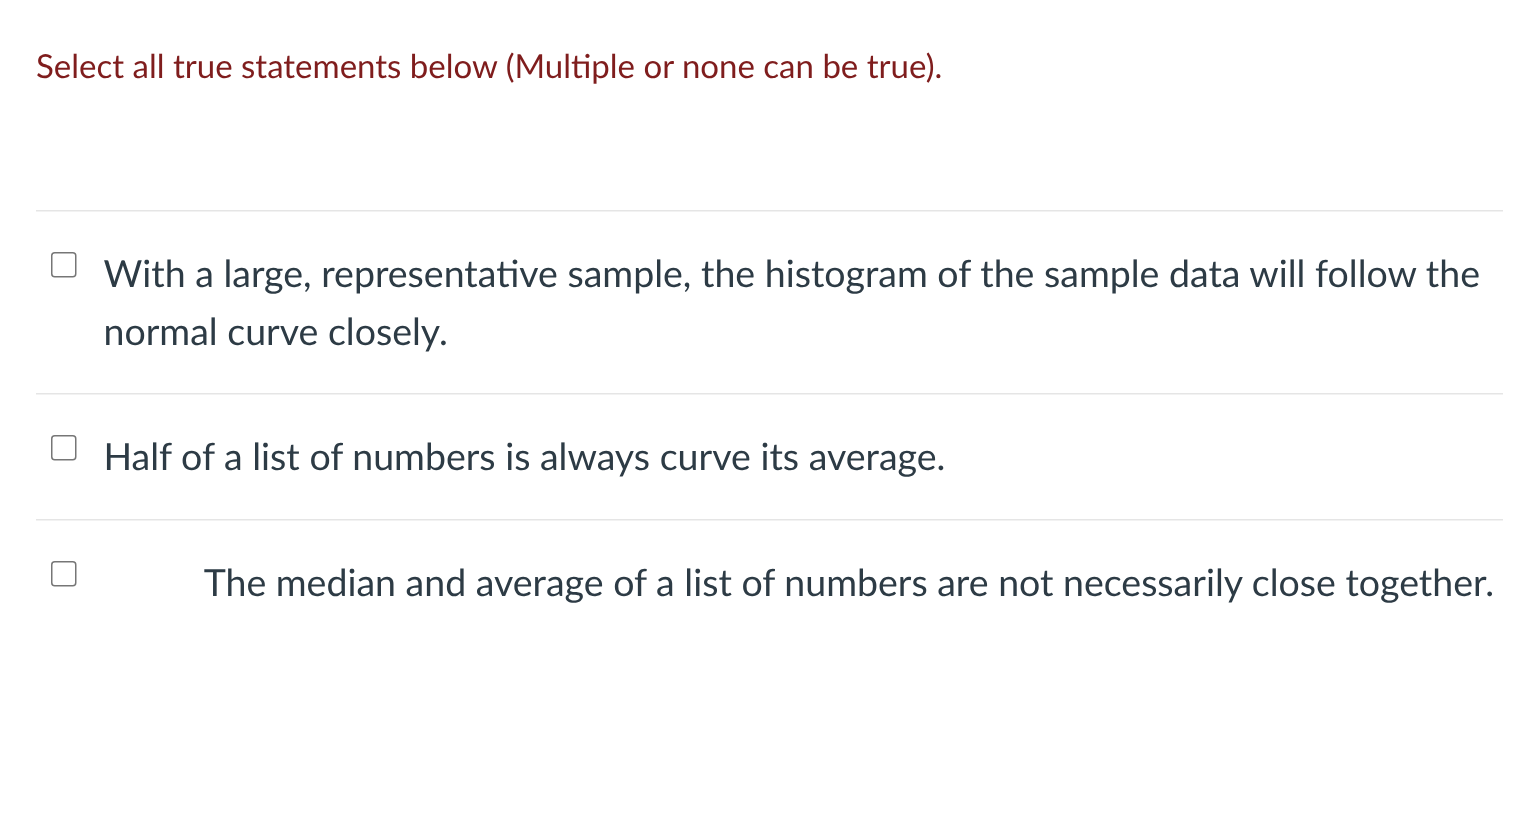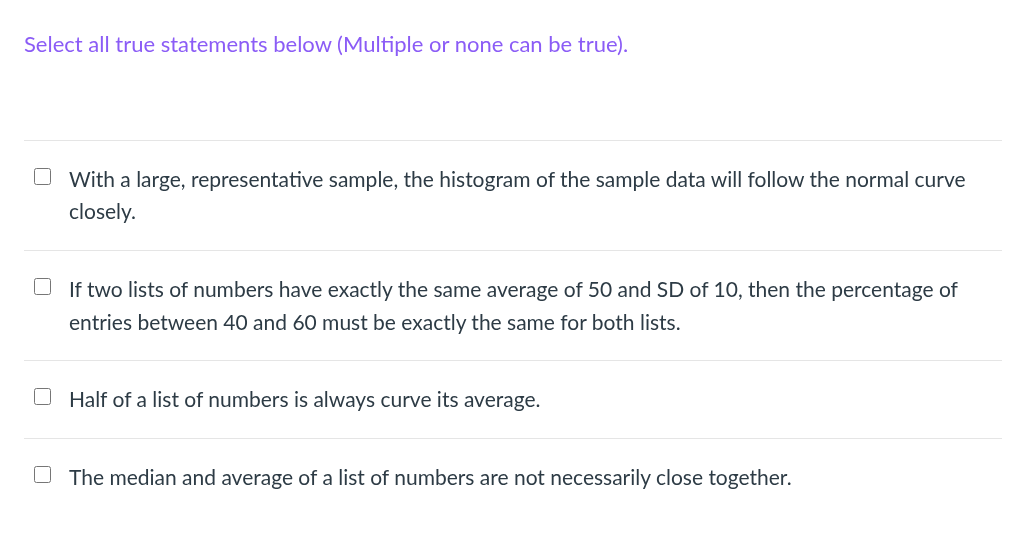--- a/index.html
+++ b/index.html
@@ -11,76 +11,71 @@
       font-family: -apple-system, BlinkMacSystemFont, "Segoe UI", "Lato", "Helvetica Neue", Arial, sans-serif;
       background: #ffffff;
       width: 1026px;
       height: 558px;
       padding: 28px 24px;
       color: #2d3b45;
     }
     .question-text {
       font-size: 22px;
       line-height: 1.45;
-      color: #8b5cf6;
+      color: #7f1d1d;
       margin-bottom: 80px;
       font-weight: 400;
     }
     .options-container {
       border-top: 1px solid #e5e5e5;
     }
     .option-row {
       display: flex;
       align-items: flex-start;
       padding: 22px 6px 22px 6px;
       border-bottom: 1px solid #e5e5e5;
     }
     .option-row:last-child {
       border-bottom: none;
+      justify-content: space-between;
     }
     .checkbox-wrap {
       flex: 0 0 auto;
       padding-top: 5px;
       padding-right: 18px;
       padding-left: 4px;
     }
     input[type="checkbox"] {
       width: 17px;
       height: 17px;
       cursor: pointer;
       accent-color: #2d3b45;
     }
     .option-label {
-      font-size: 21px;
+      font-size: 25px;
       line-height: 1.55;
       color: #2d3b45;
       font-weight: 400;
       cursor: pointer;
     }
   </style>
 </head>
 <body>
 
 <div class="question-text">Select all true statements below (Multiple or none can be true).</div>
 
 <div class="options-container">
 
   <div class="option-row">
     <div class="checkbox-wrap">
       <input type="checkbox" id="opt0" style="">
     </div>
     <label for="opt0" class="option-label">With a large, representative sample, the histogram of the sample data will follow the normal curve closely.</label>
   </div>
 
-  <div class="option-row">
-    <div class="checkbox-wrap">
-      <input type="checkbox" id="opt1" style="">
-    </div>
-    <label for="opt1" class="option-label">If two lists of numbers have exactly the same average of 50 and SD of 10, then the percentage of entries between 40 and 60 must be exactly the same for both lists.</label>
-  </div>
 
   <div class="option-row">
     <div class="checkbox-wrap">
       <input type="checkbox" id="opt2" style="">
     </div>
     <label for="opt2" class="option-label">Half of a list of numbers is always curve its average.</label>
   </div>
 
   <div class="option-row">
     <div class="checkbox-wrap">

